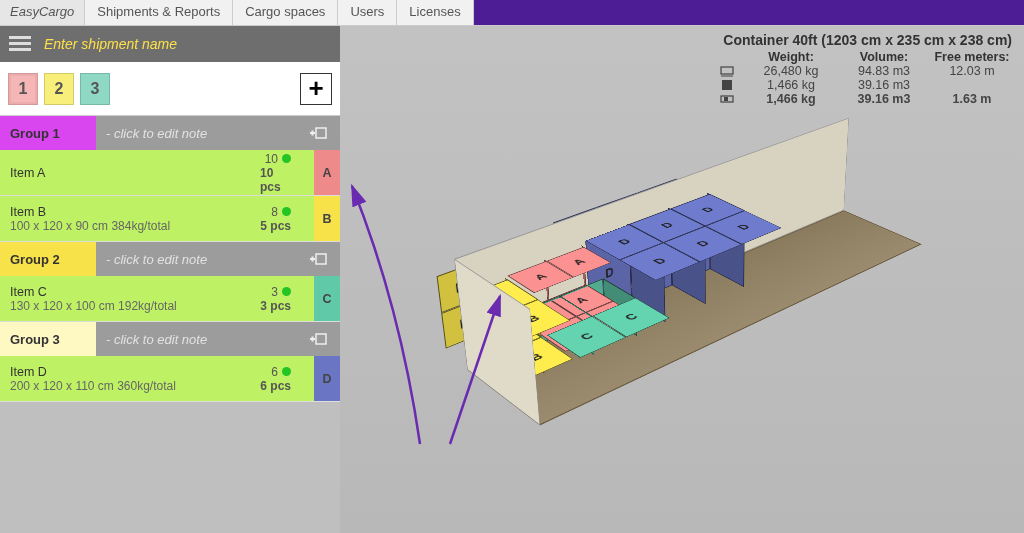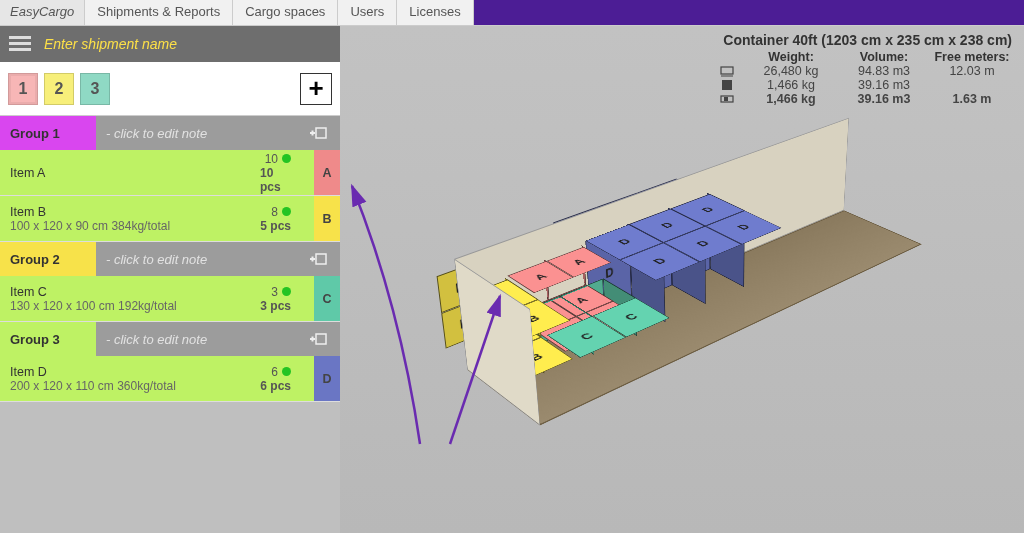--- a/index.html
+++ b/index.html
@@ -162,21 +162,21 @@
           <div class="item-qty">
             <div class="qty-top">
               <span>3</span>
               <span class="qty-dot"></span>
             </div>
             <div class="qty-bot">3 pcs</div>
           </div>
           <div class="item-tag" style="background:#5fc9a8">C</div>
         </div>
         <div class="grp-header">
-          <div class="grp-title" style="background:#bef264">Group 3</div>
+          <div class="grp-title" style="background:#fef9c3">Group 3</div>
           <div class="grp-note">- click to edit note</div>
           <div class="grp-action">
             <svg width="20" height="16">
               <rect x="6" y="3" width="10" height="10" fill="none" stroke="#eee" stroke-width="1.5"></rect>
               <line x1="0" y1="8" x2="5" y2="8" stroke="#eee" stroke-width="2"></line>
               <line x1="2.5" y1="5.5" x2="2.5" y2="10.5" stroke="#eee" stroke-width="2"></line>
             </svg>
           </div>
         </div>
         <div class="item-row">

